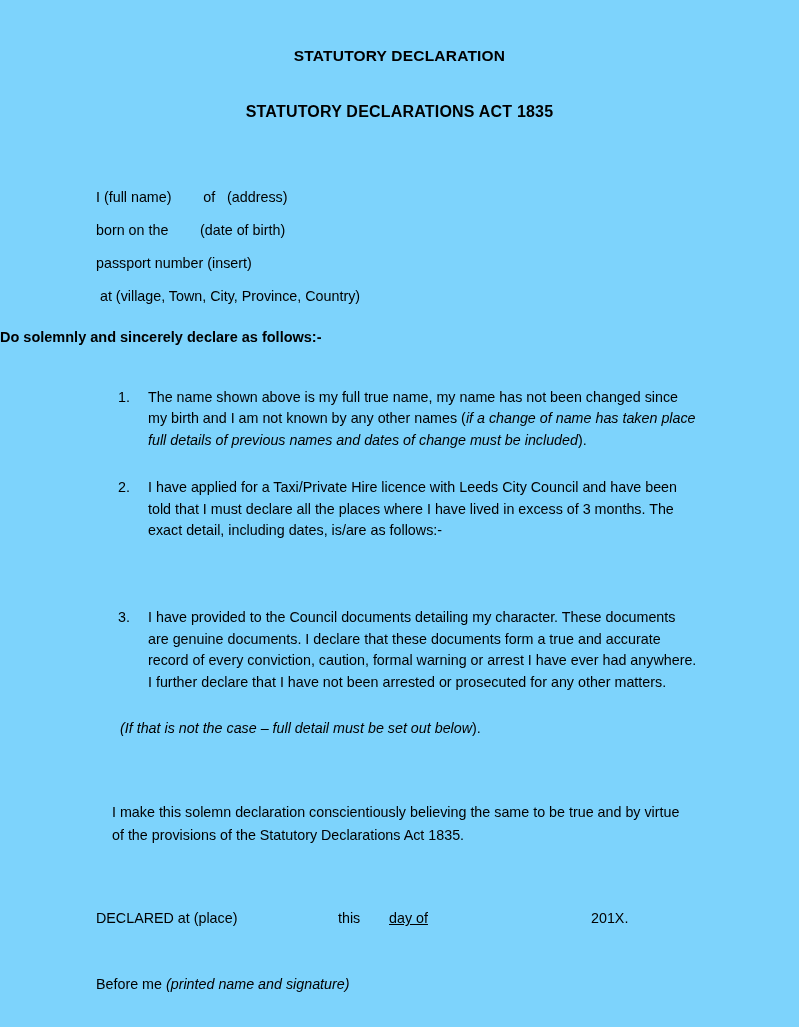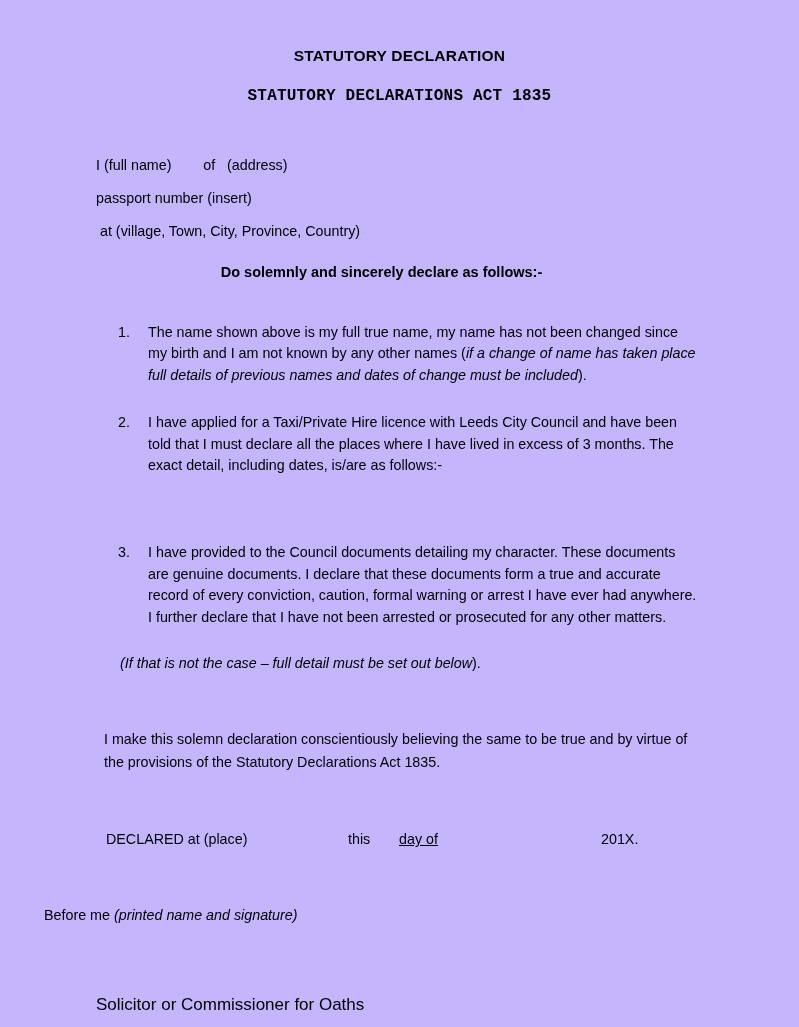--- a/index.html
+++ b/index.html
@@ -12,51 +12,51 @@
     height: 1027px;
     font-family: "Liberation Sans", sans-serif;
     color: #000000;
     -webkit-font-smoothing: antialiased;
   }
 
   .page {
     position: relative;
     width: 799px;
     height: 1027px;
-    background: #c4b5fd;
+    background: #7dd3fc;
     box-sizing: border-box;
     overflow: hidden;
   }
 
   
   .doc-title {
     text-align: center;
     font-weight: bold;
     font-size: 15.5px;
     letter-spacing: 0.2px;
   }
   .title-1 { margin: 0; padding-top: 47px; }
-  .title-2 { margin: 0; padding-top: 22px; font-size: 16px; font-family: Liberation Mono, monospace; }
+  .title-2 { margin: 16px; padding-top: 22px; font-size: 16px; }
 
   
   .identity {
     margin: 0;
     padding-left: 96px;
     padding-right: 99px;
     padding-top: 44px;
   }
   .identity .line {
     font-size: 14.3px;
     line-height: 33px;
     white-space: pre;
   }
 
   
   .declare-heading {
-    text-align: center;
+    text-align: left;
     font-weight: bold;
     font-size: 14.5px;
     margin: 0;
     padding-top: 16px;
     padding-right: 36px;
   }
 
   
   .clauses {
     margin: 0;
@@ -91,47 +91,47 @@
     padding-right: 99px;
     padding-top: 25px;
     font-size: 14.3px;
     line-height: 21.4px;
     font-style: italic;
   }
   .note .upright { font-style: normal; }
 
   
   .body-para {
-    margin: 8px;
+    margin: 16px;
     padding-left: 96px;
     padding-right: 99px;
     padding-top: 46px;
     font-size: 14.3px;
     line-height: 22.5px;
   }
 
   
   .declared-line {
-    margin: 10px;
+    margin: 0;
     padding-left: 96px;
     padding-top: 48px;
     font-size: 14.3px;
     position: relative;
     height: 20px;
   }
   .declared-line span { position: absolute; top: 48px; white-space: pre; }
   .dl-place { left: 96px; }
   .dl-this  { left: 338px; }
   .dl-dayof { left: 389px; text-decoration: underline; }
   .dl-year  { left: 591px; }
 
   
   .before-me {
     margin: 0;
-    padding-left: 44px;
+    padding-left: 96px;
     padding-top: 46px;
     font-size: 14.3px;
     white-space: pre;
   }
   .before-me i { font-style: italic; }
 
   
   .sig-line {
     margin: 0;
     padding-left: 96px;
@@ -144,20 +144,21 @@
 <body>
 
 <div class="page">
 
   <h1 class="doc-title title-1">STATUTORY DECLARATION</h1>
 
   <h2 class="doc-title title-2">STATUTORY DECLARATIONS ACT 1835</h2>
 
   <div class="identity">
     <div class="line">I (full name)        of   (address)</div>
+    <div class="line">born on the        (date of birth)</div>
     <div class="line">passport number (insert)</div>
     <div class="line"> at (village, Town, City, Province, Country)</div>
   </div>
 
   <div class="declare-heading">Do solemnly and sincerely declare as follows:-</div>
 
   <ol class="clauses">
 
     <li class="clause clause-1">
       <span class="num">1.</span>

